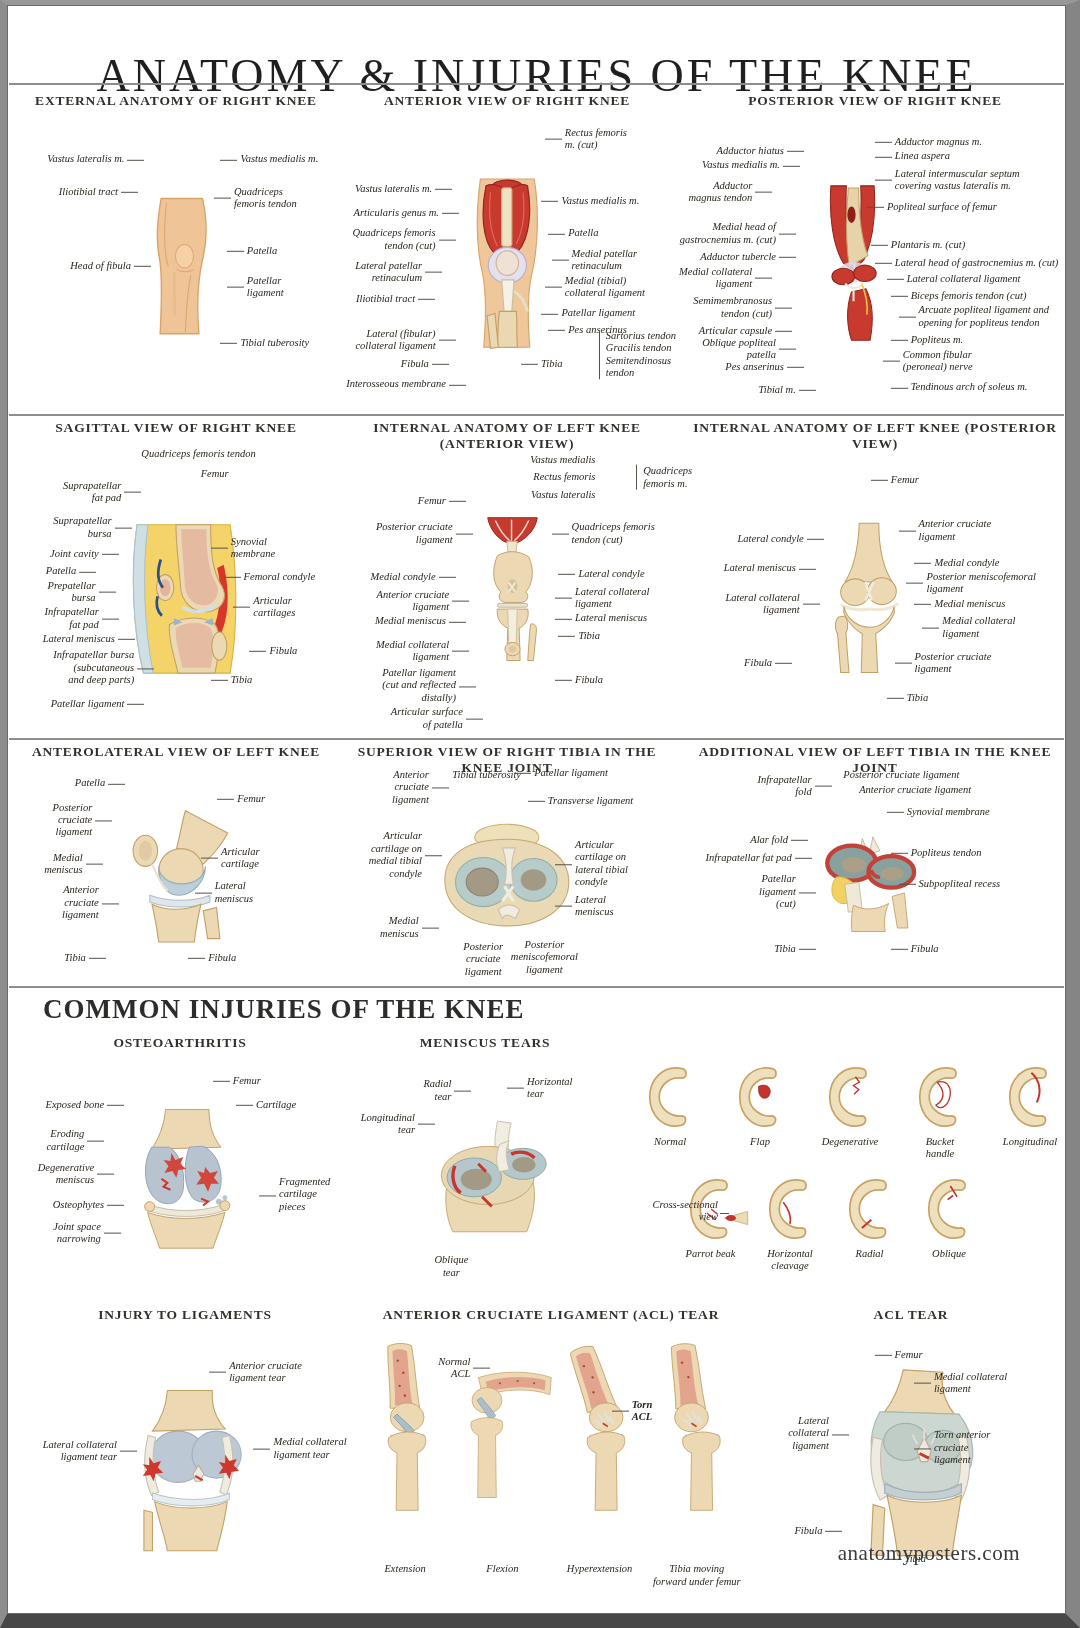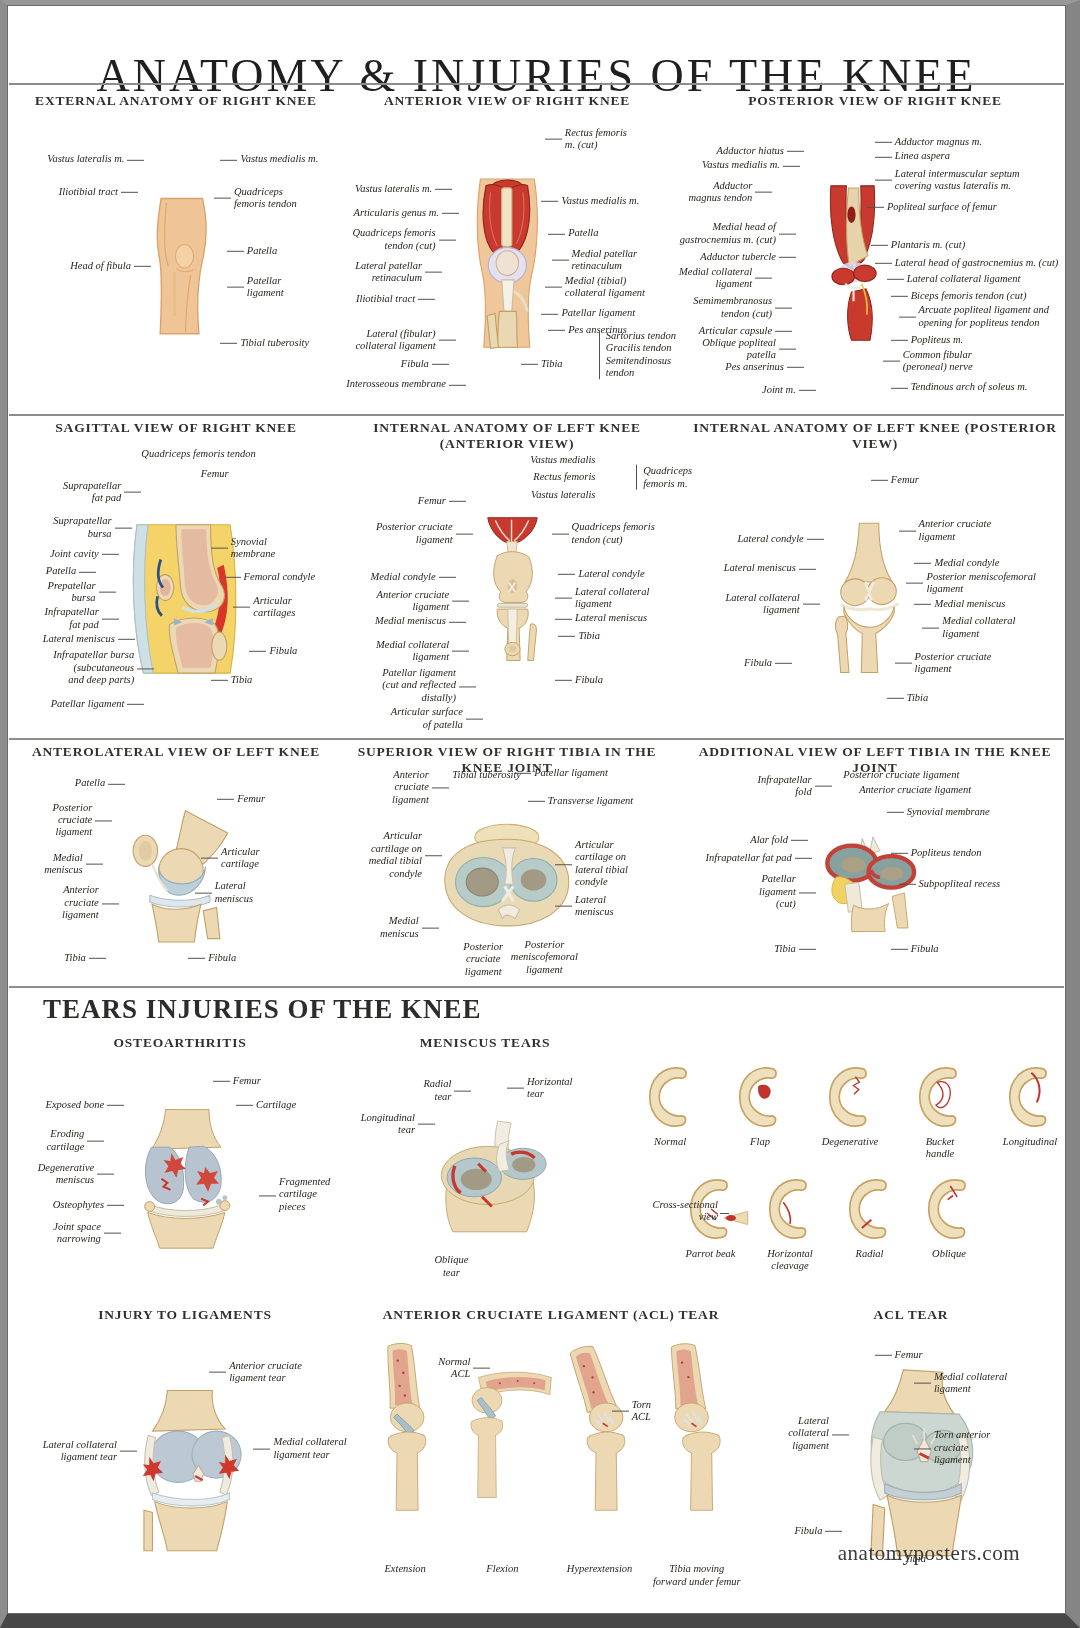--- a/index.html
+++ b/index.html
@@ -177,21 +177,21 @@
 gastrocnemius m. (cut)</div>
         <div class="lbl left" style="top: 48%; right: 75%;">Adductor tubercle</div>
         <div class="lbl left" style="top: 55%; right: 81%;">Medial collateral
 ligament</div>
         <div class="lbl left" style="top: 65%; right: 76%;">Semimembranosus
 tendon (cut)</div>
         <div class="lbl left" style="top: 73%; right: 76%;">Articular capsule</div>
         <div class="lbl left" style="top: 79%; right: 75%;">Oblique popliteal
 patella</div>
         <div class="lbl left" style="top: 85%; right: 73%;">Pes anserinus</div>
-        <div class="lbl left" style="top: 93%; right: 70%;">Joint m.</div>
+        <div class="lbl left" style="top: 93%; right: 70%;">Tibial m.</div>
         <div class="lbl right" style="top: 9%; left: 55%;">Adductor magnus m.</div>
         <div class="lbl right" style="top: 14%; left: 55%;">Linea aspera</div>
         <div class="lbl right" style="top: 22%; left: 55%;">Lateral intermuscular septum
 covering vastus lateralis m.</div>
         <div class="lbl right" style="top: 31%; left: 53%;">Popliteal surface of femur</div>
         <div class="lbl right" style="top: 44%; left: 54%;">Plantaris m. (cut)</div>
         <div class="lbl right" style="top: 50%; left: 55%;">Lateral head of gastrocnemius m. (cut)</div>
         <div class="lbl right" style="top: 55.5%; left: 58%;">Lateral  collateral ligament</div>
         <div class="lbl right" style="top: 61%; left: 59%;">Biceps femoris tendon (cut)</div>
         <div class="lbl right" style="top: 68%; left: 61%;">Arcuate popliteal ligament and
@@ -426,21 +426,21 @@
         <div class="lbl right" style="top: 40%; left: 59%;">Popliteus tendon</div>
         <div class="lbl left" style="top: 58%; right: 70%;">Patellar
 ligament
 (cut)</div>
         <div class="lbl right" style="top: 54%; left: 61%;">Subpopliteal recess</div>
         <div class="lbl left" style="top: 84%; right: 70%;">Tibia</div>
         <div class="lbl right" style="top: 84%; left: 59%;">Fibula</div>
       </div>
   </section>
 
-  <h2 class="section-title">TEARS INJURIES OF THE KNEE</h2>
+  <h2 class="section-title">COMMON INJURIES OF THE KNEE</h2>
 
   <section class="panel" style="left:8px;top:1028px;width:330px;height:262px">
     <h3 class="ptitle">OSTEOARTHRITIS</h3>
     <div class="fig">
       <svg class="art" style="left:30%;top:4%;width:42%;height:94%" viewBox="0 0 140 140">
         <path d="M52,0 L96,0 C96,16 100,28 108,38 L38,40 C46,28 51,14 52,0 Z" fill="#ecd9b4" stroke="#c2a066"></path>
         <path d="M38,38 C28,55 30,82 44,92 C56,99 68,94 70,80 C72,60 66,44 56,38 Z" fill="#b7c4cf" stroke="#93a6b4"></path>
         <path d="M76,38 C70,55 70,78 80,90 C92,98 106,92 108,76 C110,58 102,42 90,37 Z" fill="#b7c4cf" stroke="#93a6b4"></path>
         <path d="M58,44 l4,7 8,-3 -3,7 6,5 -8,1 -2,8 -4,-7 -8,2 4,-7 -5,-6 7,1 Z" fill="#d2473c"></path>
         <path d="M92,58 l5,6 8,-2 -4,7 5,6 -8,0 -3,8 -4,-8 -8,1 5,-7 -4,-7 7,2 Z" fill="#d2473c"></path>
@@ -656,21 +656,21 @@
             <path d="M36,84 l8,10 M44,82 l6,12 M32,90 l10,8 M50,86 l4,10"></path>
           </g>
         <path d="M42,95 l6,4" stroke="#c43b2f" stroke-width="2"></path>
         <g transform="translate(10,0)">
           <path d="M24,108 l12,3 -12,3 Z M64,107 l-12,3 12,3 Z" fill="#cfdce2"></path>
           <path d="M22,112 C20,120 24,127 32,130 L31,198 L57,198 L56,130 C64,127 68,119 65,110 C52,103 34,104 22,112 Z" fill="#ecd9b4" stroke="#c2a066"></path>
         </g>
       </svg>
     <div class="lbl left" style="top: 20%; right: 71%;">Normal
 ACL</div>
-        <div class="lbl right" style="top: 40%; left: 71%;">Torn
+        <div class="lbl right" style="top: 40%; left: 71%; font-weight: bold;">Torn
 ACL</div>
       </div>
     <div class="acl-caps">
         <div class="acl-cap">Extension</div>
         <div class="acl-cap">Flexion</div>
         <div class="acl-cap">Hyperextension</div>
         <div class="acl-cap">Tibia moving
 forward under femur</div>
       </div>
   </section>

